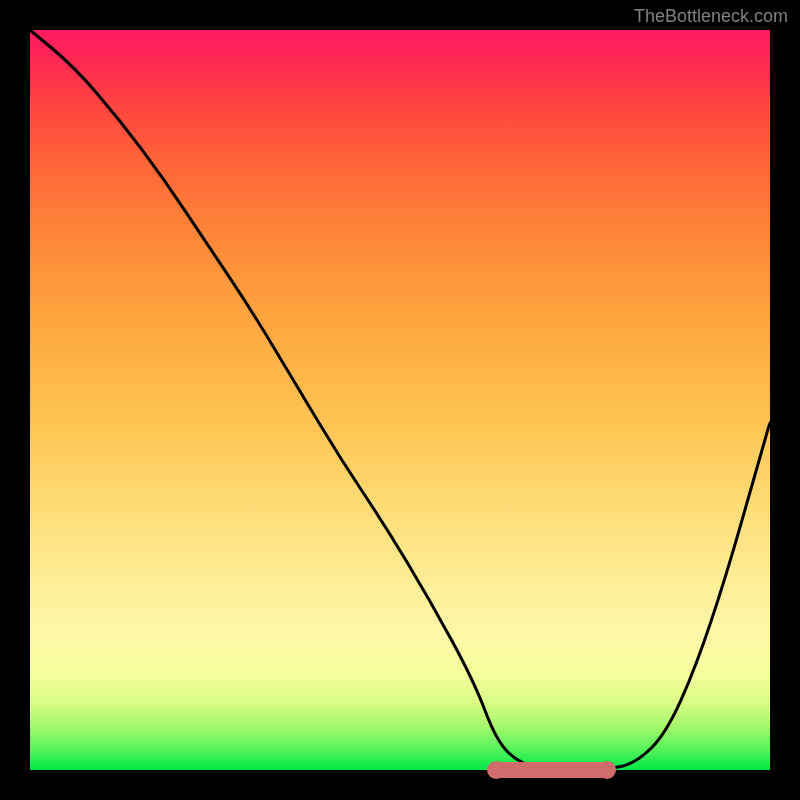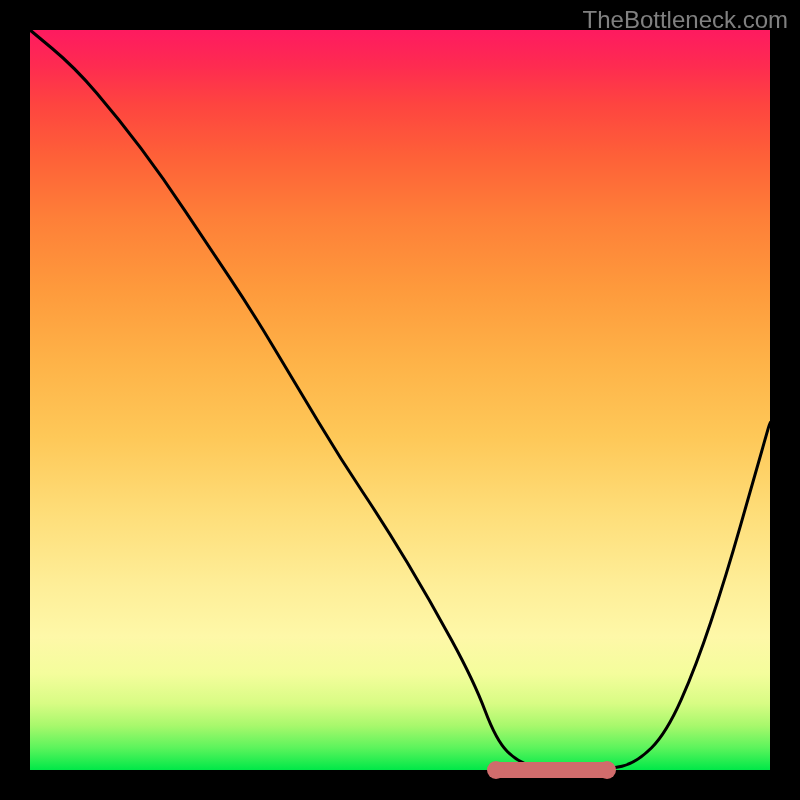--- a/index.html
+++ b/index.html
@@ -39,21 +39,21 @@
       #fe4440 90%,
       #fe2c50 95%,
       #fe1a60 100%
     );
   }
   .watermark {
     position: absolute;
     top: 6px;
     right: 12px;
     font-family: Arial, Helvetica, sans-serif;
-    font-size: 24px;
+    font-size: 18px;
     color: #808080;
     letter-spacing: 0px;
   }
   .curve {
     position: absolute;
     left: 0;
     top: 0;
     width: 740px;
     height: 740px;
     overflow: visible;

